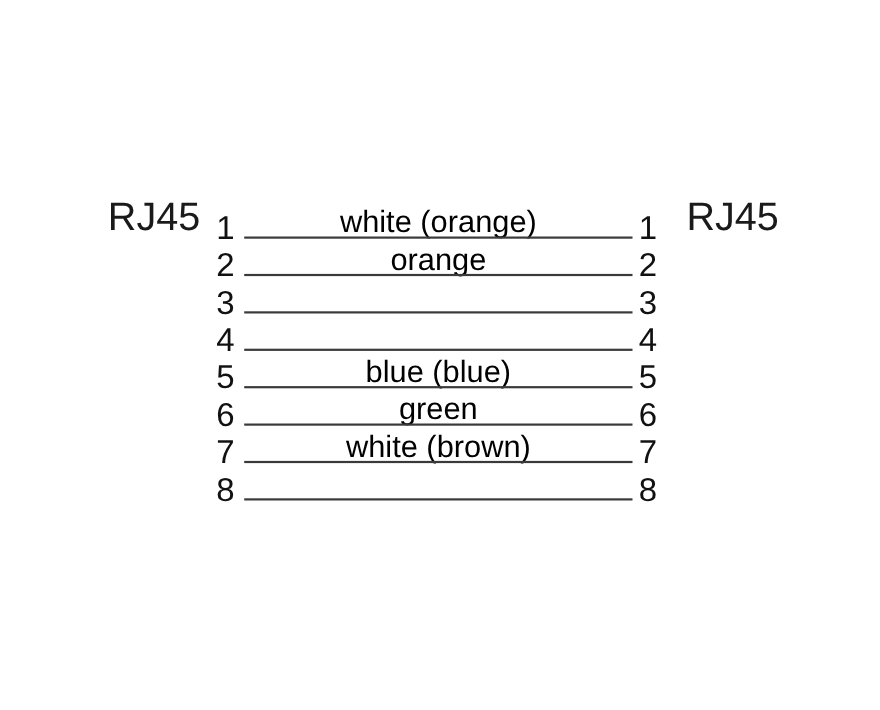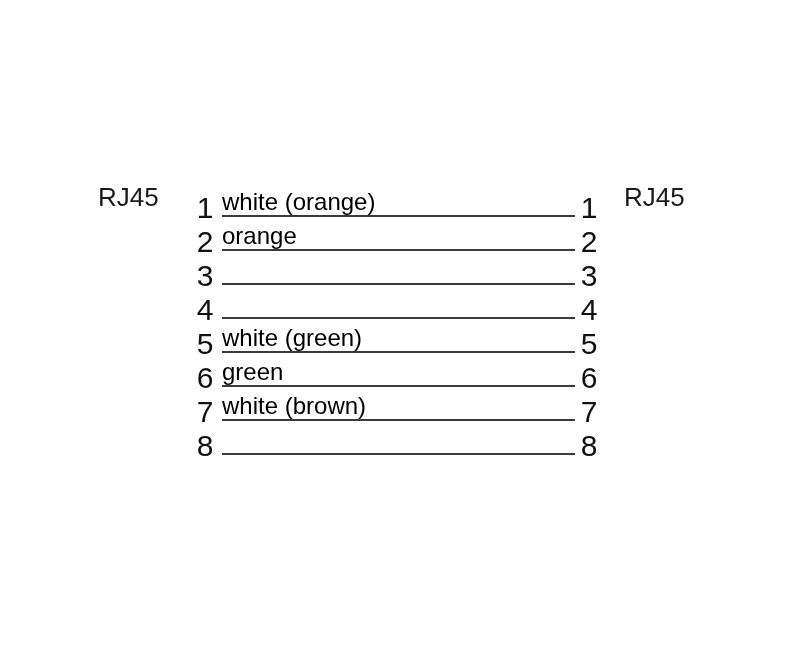--- a/index.html
+++ b/index.html
@@ -20,21 +20,21 @@
     position: absolute;
     left: 0;
     top: 0;
     width: 800px;
     height: 645px;
   }
 
   
   .connector-label {
     position: absolute;
-    font-size: 26px;
+    font-size: 36px;
     line-height: 30px;
     color: #1a1a1a;
     white-space: nowrap;
   }
   #connector-left {
     left: 98px;
     top: 182px;
     text-align: left;
   }
   #connector-right {
@@ -70,21 +70,22 @@
     bottom: 0;
     height: 0;
     border-top: 2px solid #3a3a3a;
   }
 
   .wire-label {
     position: absolute;
     left: 222px;
     width: 353px;
     bottom: 2px;
-    font-size: 24px;
+    text-align: center;
+    font-size: 28px;
     line-height: 26px;
     color: #000000;
     white-space: nowrap;
   }
 </style>
 </head>
 <body>
 
 <div id="diagram">
 
@@ -113,21 +114,21 @@
   </div>
 
   <div class="pin-row" style="top:285px">
     <div class="pin-number left">4</div>
     <div class="wire-line"></div>
     <div class="pin-number right">4</div>
   </div>
 
   <div class="pin-row" style="top:319px">
     <div class="pin-number left">5</div>
-    <div class="wire-label">white (green)</div>
+    <div class="wire-label">blue (blue)</div>
     <div class="wire-line"></div>
     <div class="pin-number right">5</div>
   </div>
 
   <div class="pin-row" style="top:353px">
     <div class="pin-number left">6</div>
     <div class="wire-label">green</div>
     <div class="wire-line"></div>
     <div class="pin-number right">6</div>
   </div>

